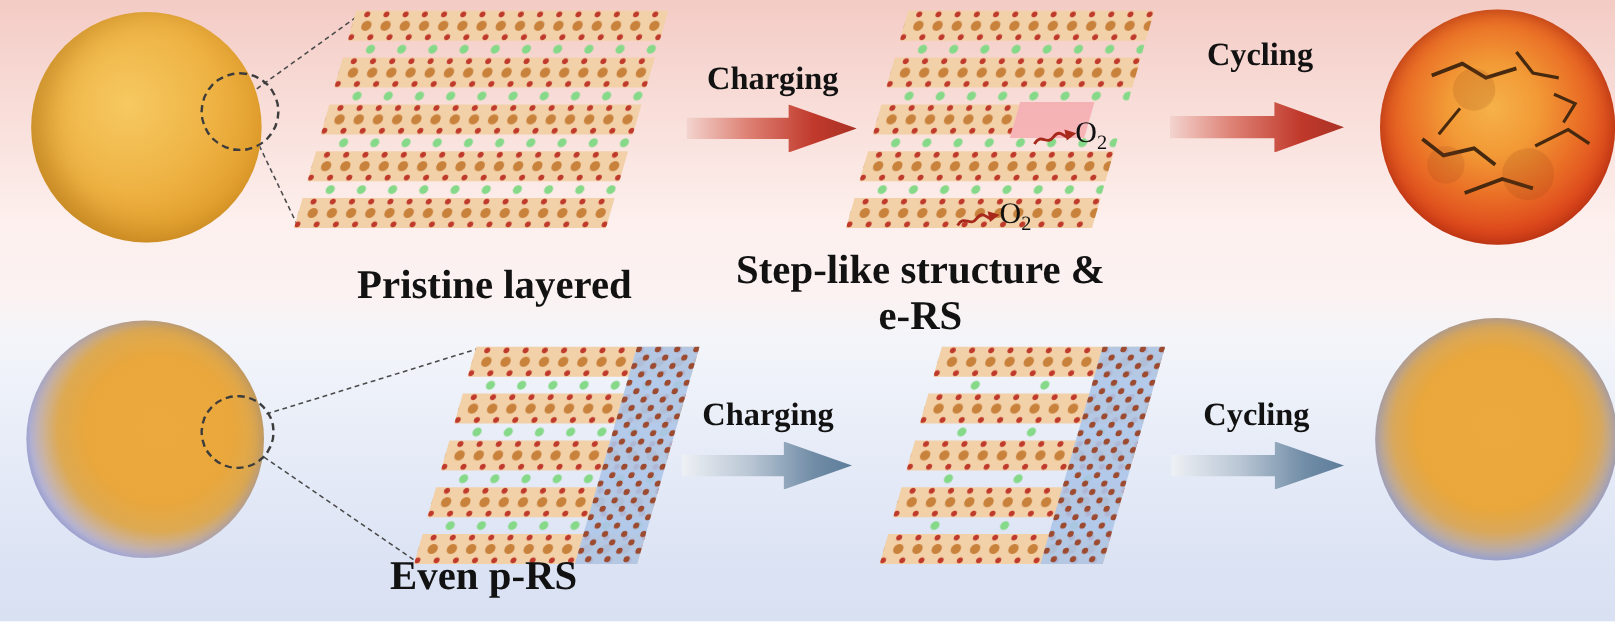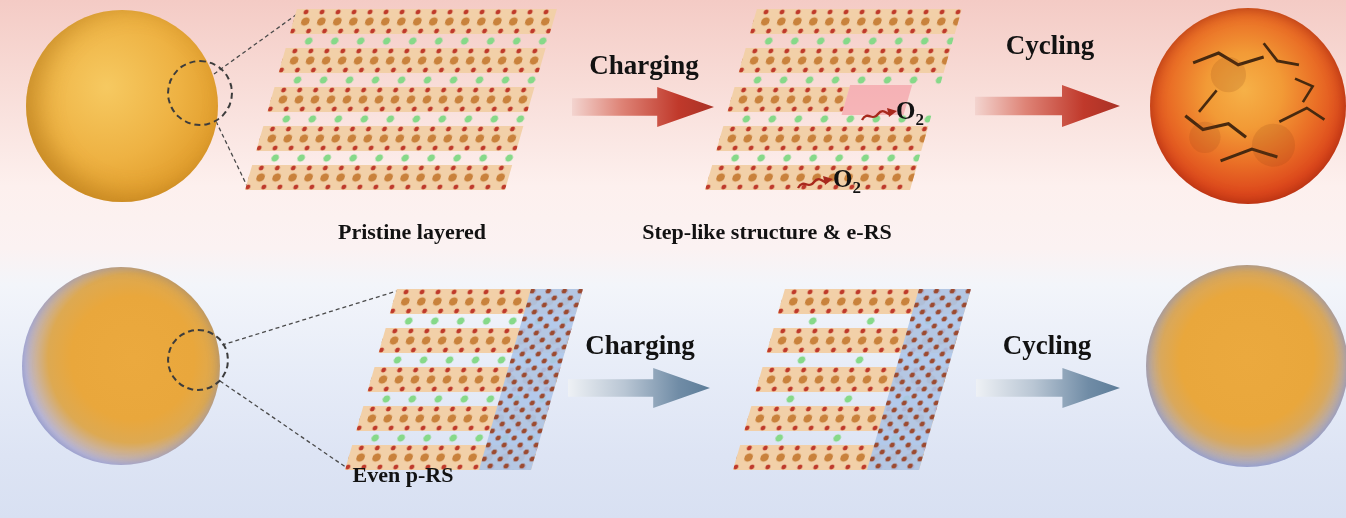--- a/index.html
+++ b/index.html
@@ -71,45 +71,45 @@
   .rs-strip{
     position:absolute;top:0;right:0;bottom:0;width:52px;z-index:3;
     background-color:rgba(173,197,233,0.9);
     background-image:
       radial-gradient(circle, #9c4a30 2.3px, rgba(0,0,0,0) 2.9px),
       radial-gradient(circle, #9c4a30 2.3px, rgba(0,0,0,0) 2.9px);
     background-size:16px 14px,16px 14px;
     background-position:2px 2px,10px 9px;
   }
   .caption{
-    position:absolute;z-index:4;text-align:center;font-weight:700;font-size:22px;color:#121212;
+    position:absolute;z-index:4;text-align:center;font-weight:700;font-size:34px;color:#121212;
   }
   #caption-a{left:280px;top:219px;width:264px;}
-  #caption-b{left:612px;top:219px;width:310px;}
+  #caption-b{left:612px;top:207px;width:310px;}
   #caption-c{left:288px;top:203px;width:230px;}
   #caption-d{left:633px;top:219px;width:336px;}
   .arrow-label{
     position:absolute;z-index:4;text-align:center;font-weight:700;font-size:27px;color:#121212;
   }
   .arrow{
     position:absolute;z-index:4;
     clip-path:polygon(0 28%, 60% 28%, 60% 0, 100% 50%, 60% 100%, 60% 72%, 0 72%);
   }
   .arrow-red{background:linear-gradient(90deg,#f3d4cf 0%, #de8376 35%, #c0392b 75%, #a93226 100%);}
   .arrow-blue{background:linear-gradient(90deg,#eef1f5 0%, #b9c6d4 40%, #708ca6 78%, #5d7d99 100%);}
   #charging-top-label{left:570px;top:50px;width:148px;}
   #charging-top-arrow{left:572px;top:87px;width:142px;height:40px;}
   #cycling-top-label{left:975px;top:30px;width:150px;}
   #cycling-top-arrow{left:975px;top:85px;width:145px;height:42px;}
   #charging-bottom-label{left:566px;top:71px;width:148px;}
   #charging-bottom-arrow{left:568px;top:109px;width:142px;height:40px;}
   #cycling-bottom-label{left:972px;top:71px;width:150px;}
   #cycling-bottom-arrow{left:976px;top:109px;width:144px;height:40px;}
   .o2-label{
-    position:absolute;z-index:5;font-weight:700;font-size:25px;color:#121212;
+    position:absolute;z-index:5;font-weight:400;font-size:25px;color:#121212;
   }
   .o2-label sub{font-size:17px;}
   #o2-first-label{left:896px;top:97px;}
   #o2-second-label{left:833px;top:165px;}
   .squiggle{position:absolute;z-index:5;}
   #o2-first-squiggle{left:860px;top:106px;}
   #o2-second-squiggle{left:796px;top:174px;}
 </style>
 </head>
 <body>

